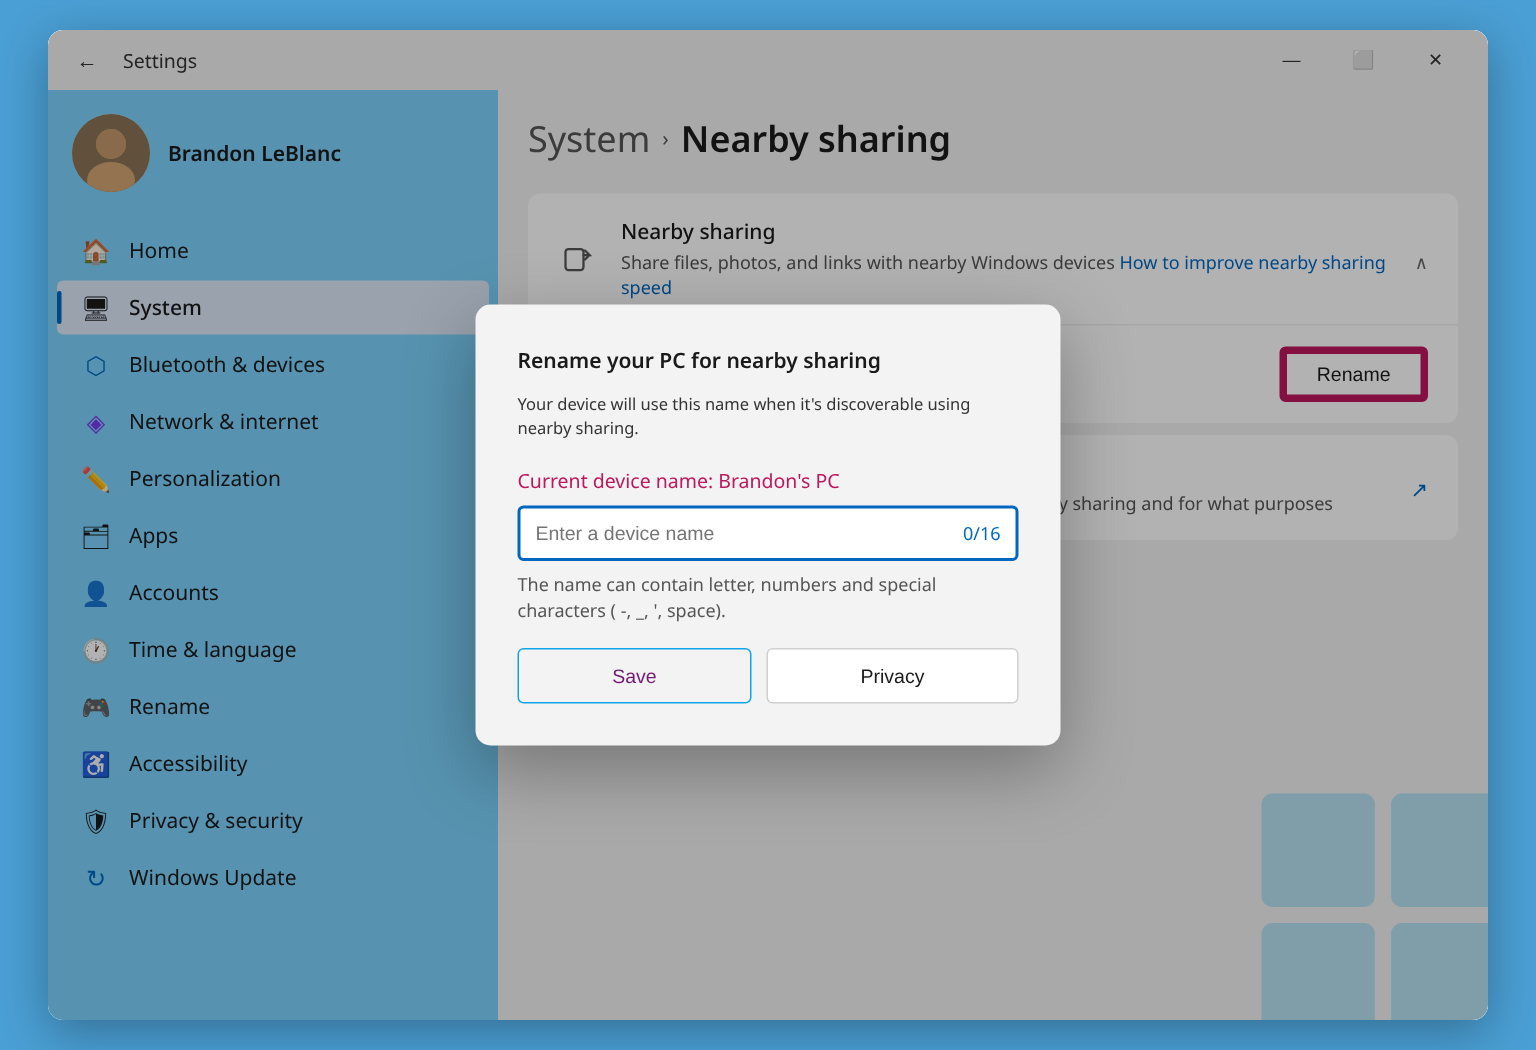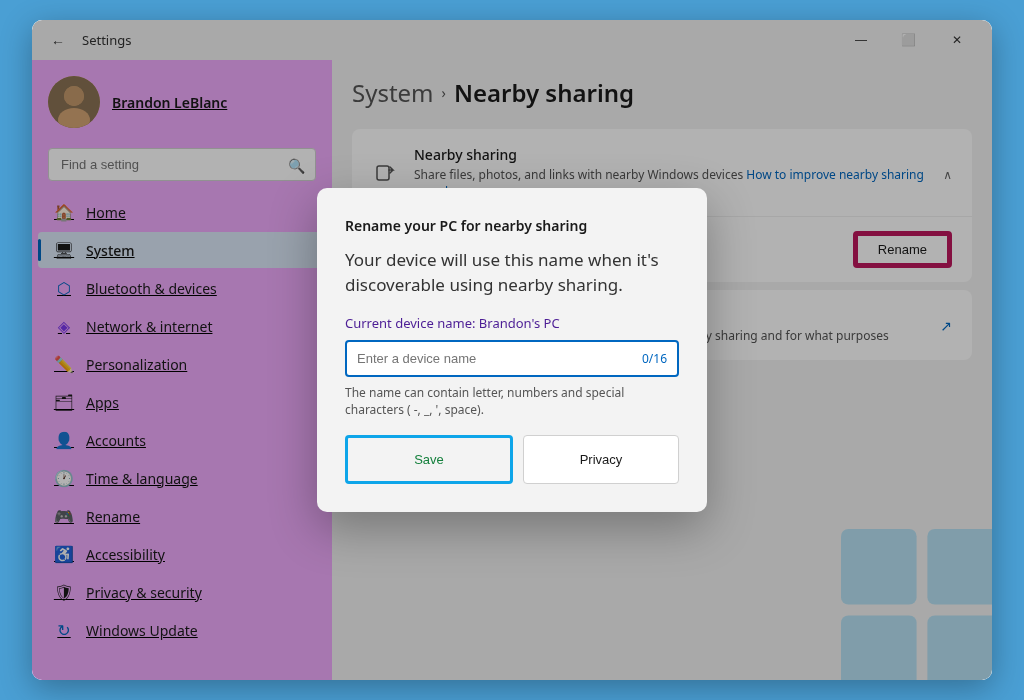--- a/index.html
+++ b/index.html
@@ -76,27 +76,26 @@
     }
     
     .main-content {
       display: flex;
       flex: 1;
       overflow: hidden;
     }
     
     .sidebar {
       width: 300px;
-      background: #f0abfc;
+      background: #7dd3fc;
       display: flex;
       flex-direction: column;
       padding: 0;
       flex-shrink: 0;
       overflow-y: auto;
-      text-decoration: underline;
     }
     .user-profile {
       display: flex;
       align-items: center;
       gap: 12px;
       padding: 16px 16px 20px 16px;
     }
     .avatar {
       width: 52px;
       height: 52px;
@@ -278,28 +277,28 @@
       padding: 28px;
       box-shadow: 0 16px 48px rgba(0,0,0,0.3);
     }
     .dialog-title {
       font-size: 14px;
       font-weight: 600;
       color: #1a1a1a;
       margin-bottom: 12px;
     }
     .dialog-body {
-      font-size: 17px;
+      font-size: 11px;
       color: #333;
       margin-bottom: 16px;
       line-height: 1.5;
     }
     .dialog-label {
       font-size: 13px;
-      color: #4c1d95;
+      color: #be185d;
       margin-bottom: 8px;
       font-weight: 400;
     }
     .dialog-input-row {
       display: flex;
       align-items: center;
       border: 2px solid #0067c0;
       border-radius: 4px;
       background: white;
       padding: 0 10px;
@@ -324,27 +323,27 @@
       color: #555;
       line-height: 1.4;
       margin-bottom: 17px;
     }
     .dialog-actions {
       display: flex;
       gap: 10px;
     }
     .btn-save {
       flex: 1;
-      padding: 14px;
-      border-radius: 4px;
-      border: 3px solid #0ea5e9;
+      padding: 4px;
+      border-radius: 4px;
+      border: 1px solid #0ea5e9;
       background: #f3f3f3;
       cursor: pointer;
       font-size: 13px;
-      color: #15803d;
+      color: #701a75;
     }
     .btn-cancel {
       flex: 1;
       padding: 10px;
       border-radius: 4px;
       border: 1px solid #d0d0d0;
       background: white;
       cursor: pointer;
       font-size: 13px;
       color: #1a1a1a;
@@ -396,24 +395,20 @@
               <rect width="52" height="52" rx="26" fill="#8B7355"></rect>
               <circle cx="26" cy="20" r="10" fill="#d4a574"></circle>
               <ellipse cx="26" cy="44" rx="16" ry="12" fill="#d4a574"></ellipse>
               <circle cx="26" cy="20" r="10" fill="#c49a6c"></circle>
             </svg>
           </div>
         </div>
         <span class="user-name">Brandon LeBlanc</span>
       </div>
 
-      <div class="search-box">
-        <input class="search-input" type="text" placeholder="Find a setting" style="">
-        <span class="search-icon">🔍</span>
-      </div>
 
       <div class="nav-item">
         <span class="nav-icon">🏠</span>
         <span>Home</span>
       </div>
       <div class="nav-item active">
         <span class="nav-icon">🖥</span>
         <span>System</span>
       </div>
       <div class="nav-item">

